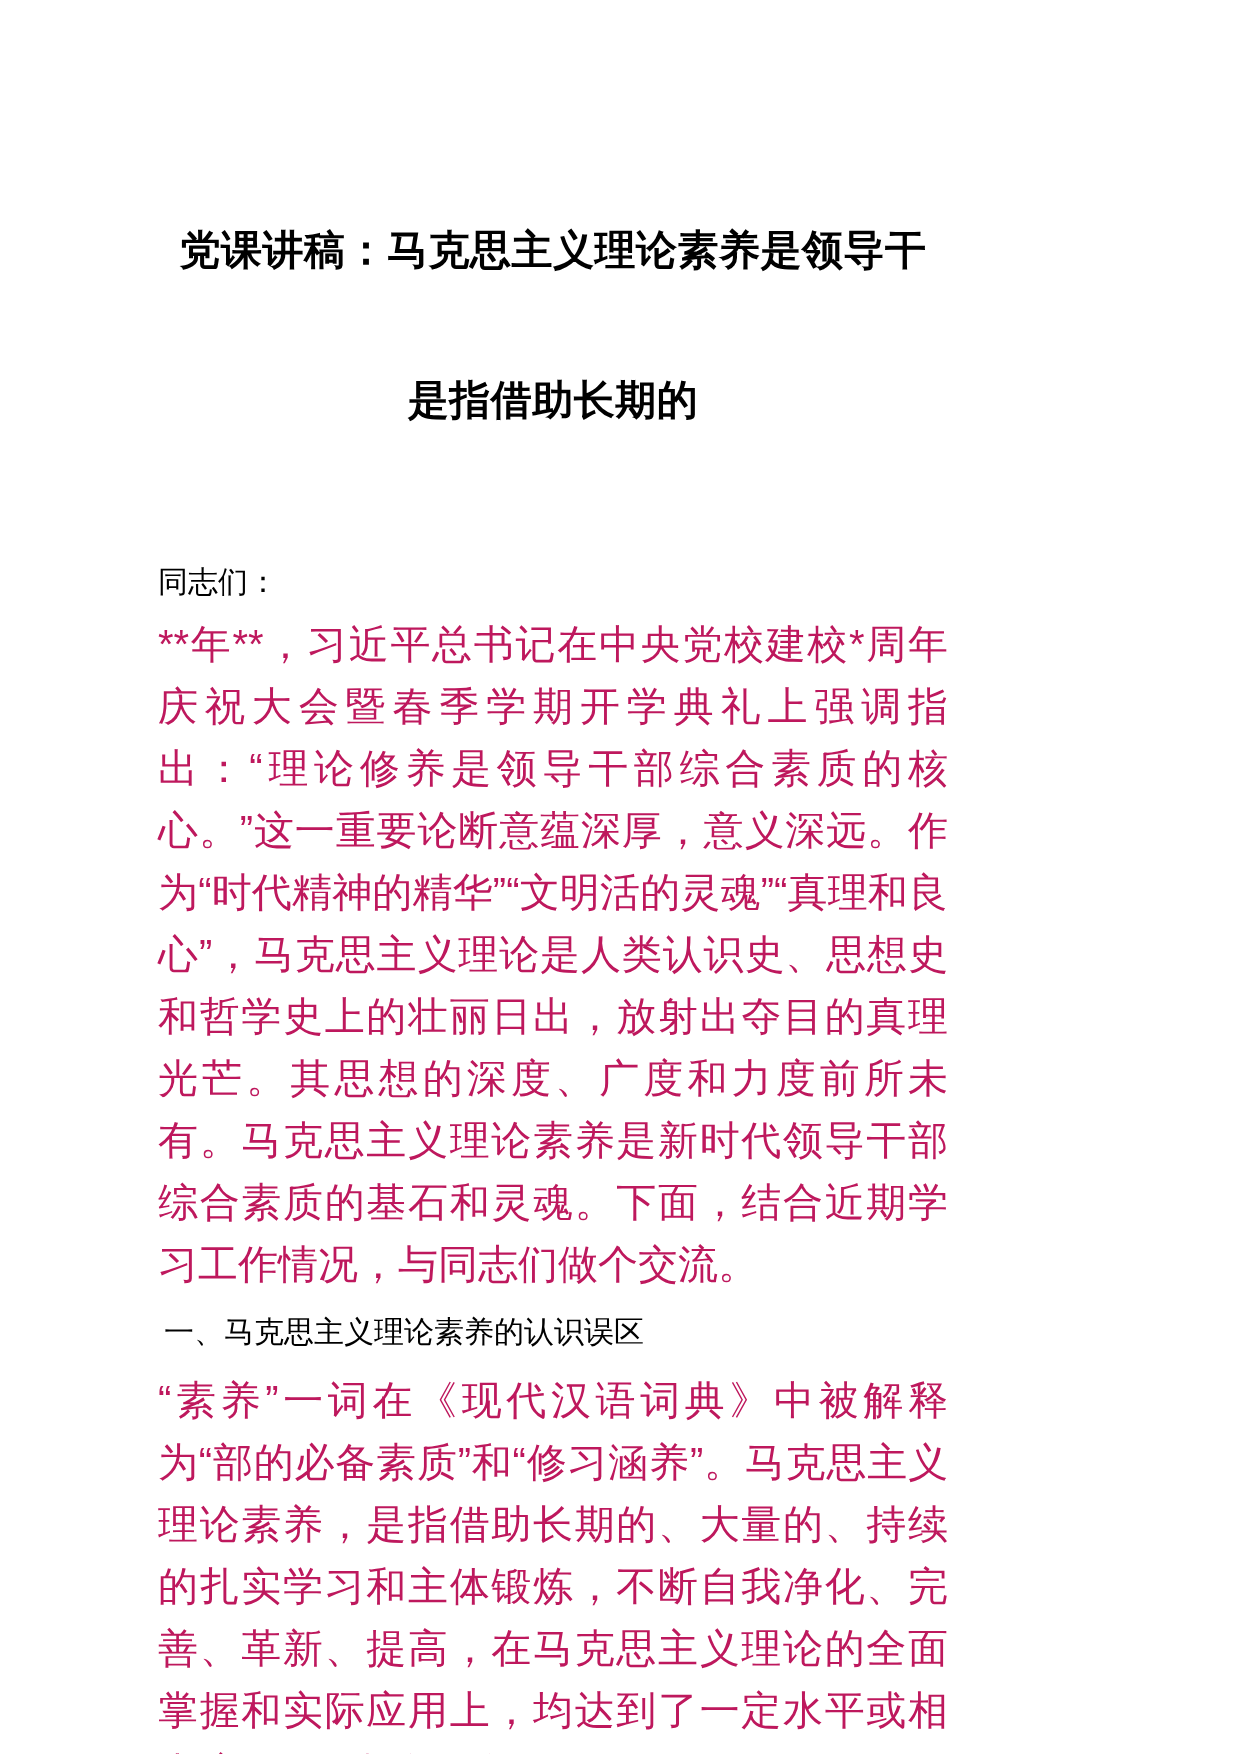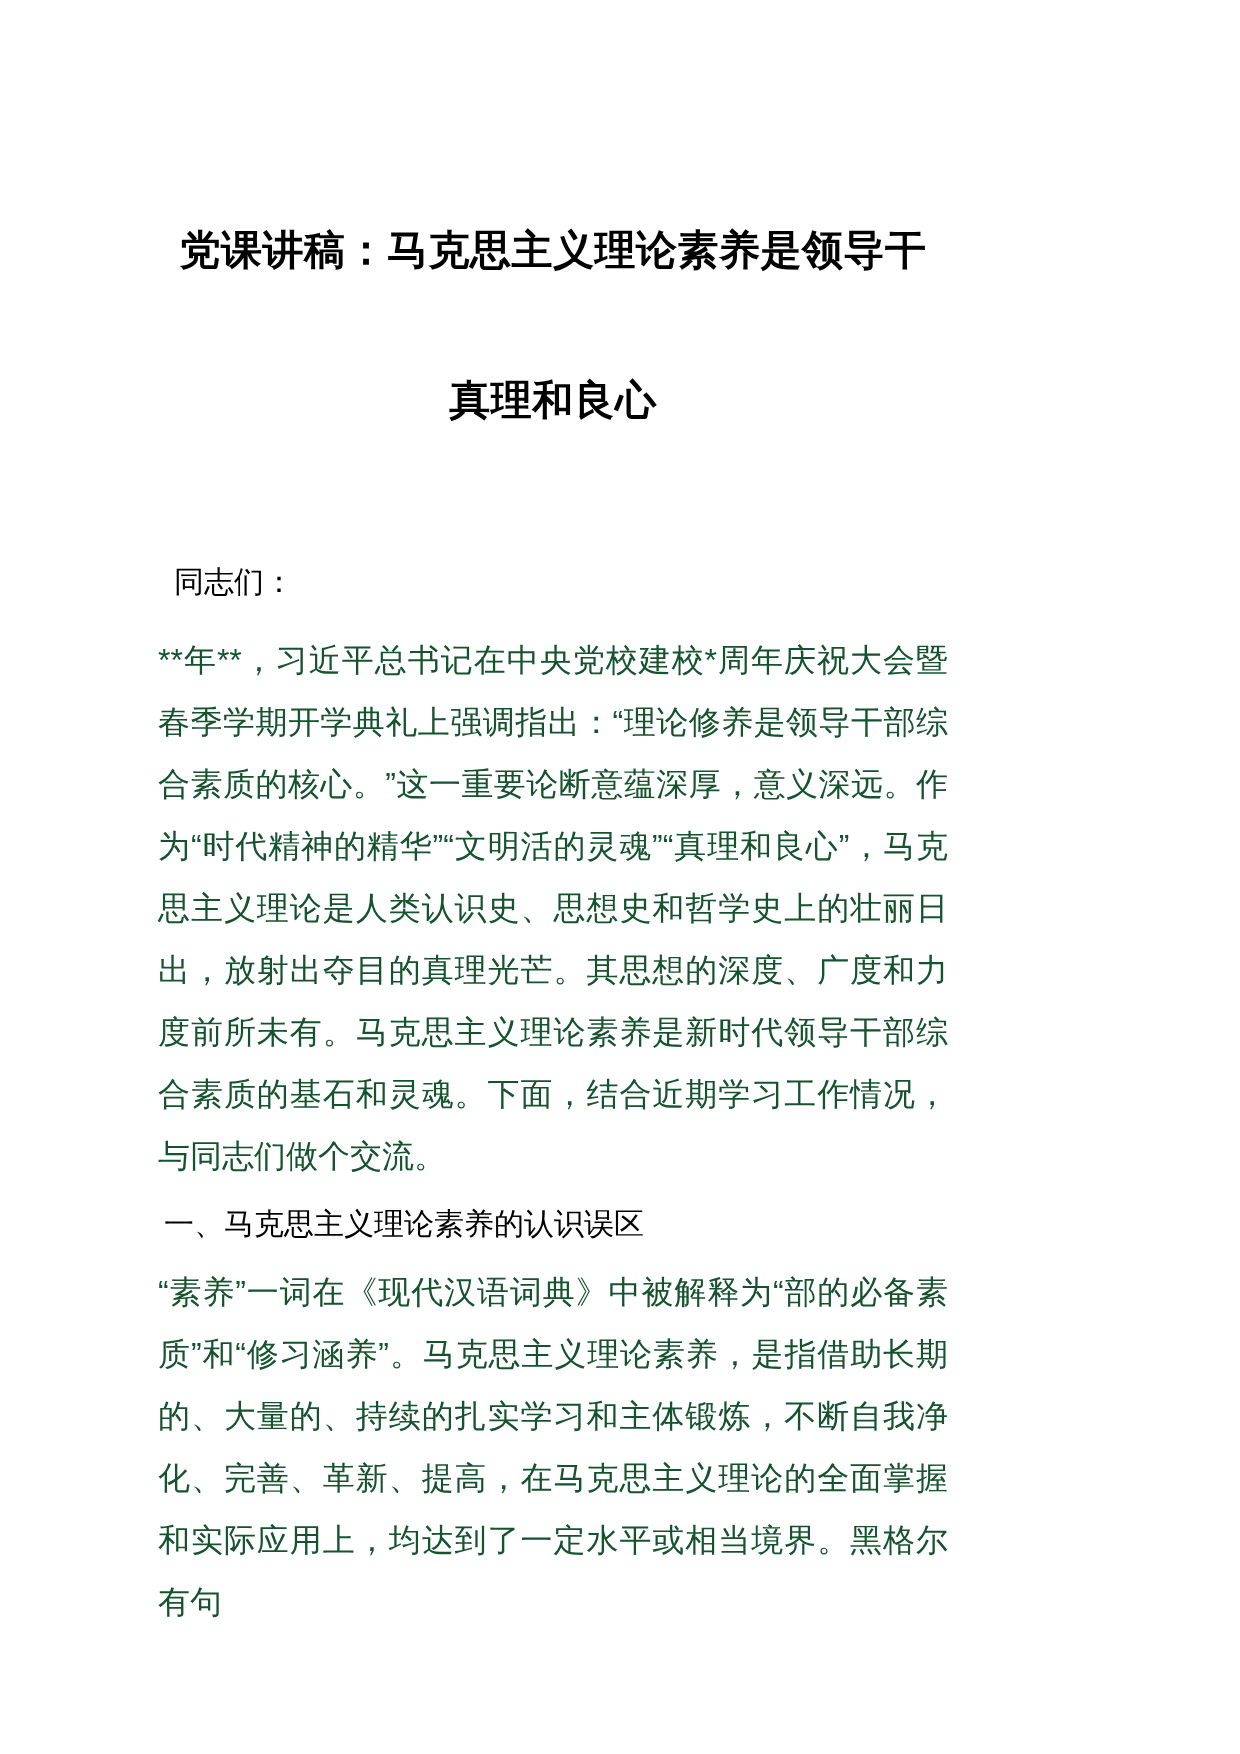--- a/index.html
+++ b/index.html
@@ -46,31 +46,31 @@
     font-family: "Liberation Sans", "DejaVu Sans", sans-serif;
   }
 
   
   .body-block {
     margin-top: 76px;
   }
 
   .para {
     margin: 0;
-    font-size: 32px;
+    font-size: 40px;
     line-height: 62px;
     text-align: justify;
     text-justify: inter-ideograph;
     word-break: break-all;
-    color: #14532d;
+    color: #be185d;
     letter-spacing: 0px;
   }
 
   .salutation {
-    margin: 16px;
+    margin: 0;
     font-size: 30px;
     line-height: 62px;
     color: #000000;
   }
 
   .section-heading {
     margin: 6px;
     font-size: 30px;
     line-height: 62px;
     color: #000000;
@@ -81,21 +81,21 @@
     text-align-last: left;
   }
 </style>
 </head>
 <body>
 
 <div class="page">
 
   <div class="content">
 
-    <h1 class="doc-title"><span>党课讲稿：马克思主义理论素养是领导干</span><br><span>真理和良心</span></h1>
+    <h1 class="doc-title"><span>党课讲稿：马克思主义理论素养是领导干</span><br><span>是指借助长期的</span></h1>
 
     <div class="body-block">
 
       <p class="salutation">同志们：</p>
 
       <p class="para">**年**，习近平总书记在中央党校建校*周年庆祝大会暨春季学期开学典礼上强调指出：“理论修养是领导干部综合素质的核心。”这一重要论断意蕴深厚，意义深远。作为“时代精神的精华”“文明活的灵魂”“真理和良心”，马克思主义理论是人类认识史、思想史和哲学史上的壮丽日出，放射出夺目的真理光芒。其思想的深度、广度和力度前所未有。马克思主义理论素养是新时代领导干部综合素质的基石和灵魂。下面，结合近期学习工作情况，与同志们做个交流。</p>
 
       <p class="section-heading">一、马克思主义理论素养的认识误区</p>
 
       <p class="para para-flow">“素养”一词在《现代汉语词典》中被解释为“部的必备素质”和“修习涵养”。马克思主义理论素养，是指借助长期的、大量的、持续的扎实学习和主体锻炼，不断自我净化、完善、革新、提高，在马克思主义理论的全面掌握和实际应用上，均达到了一定水平或相当境界。黑格尔有句</p>

